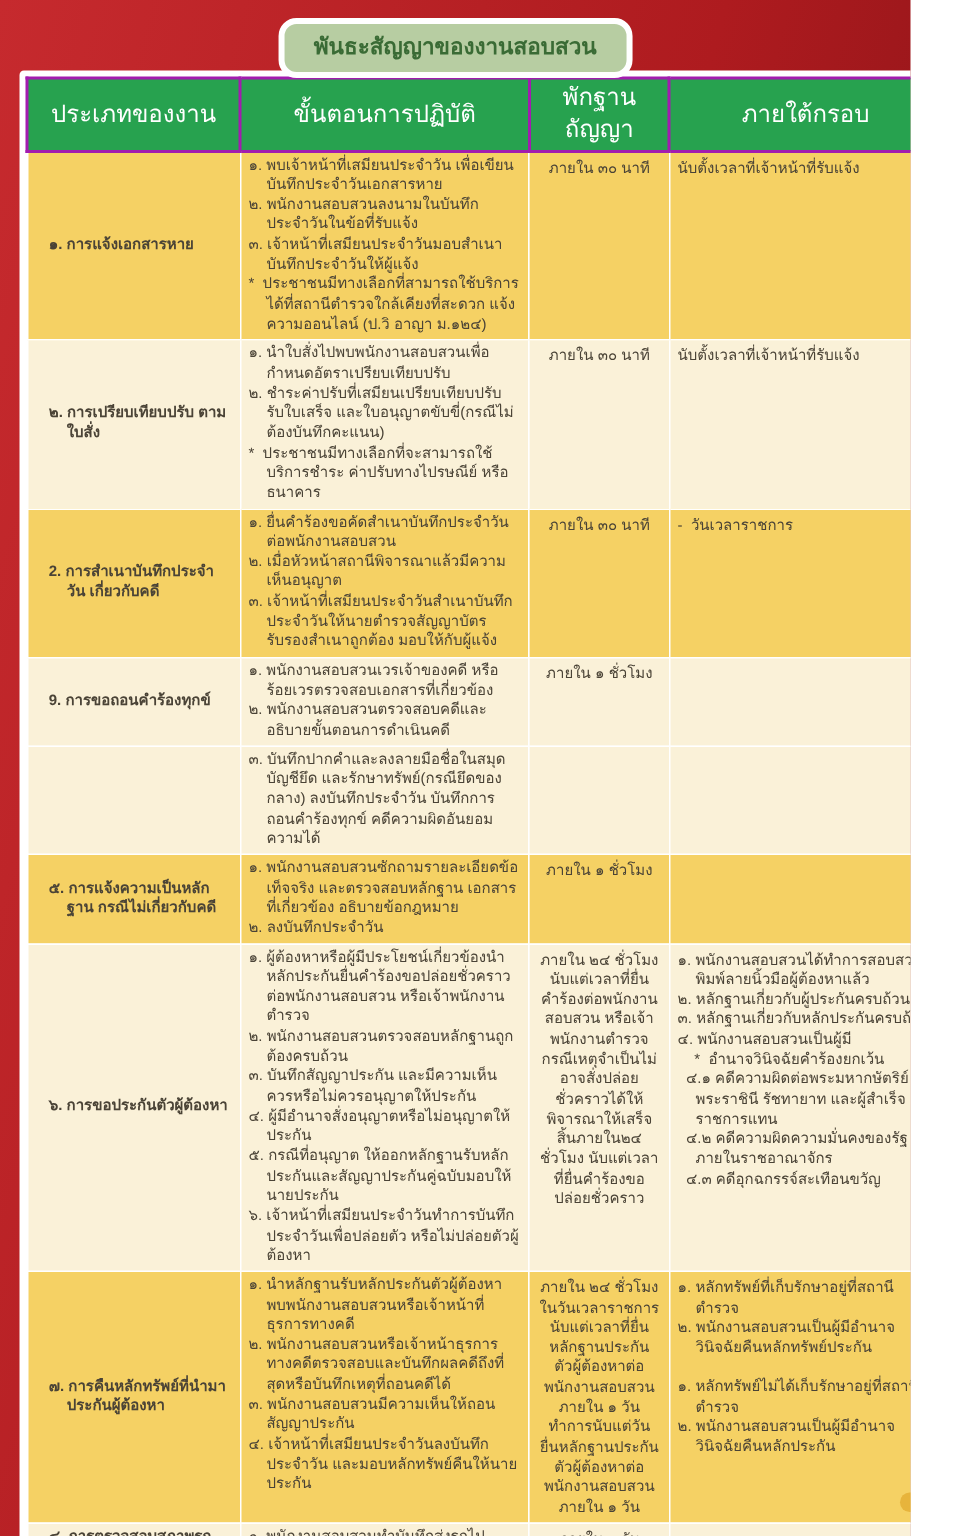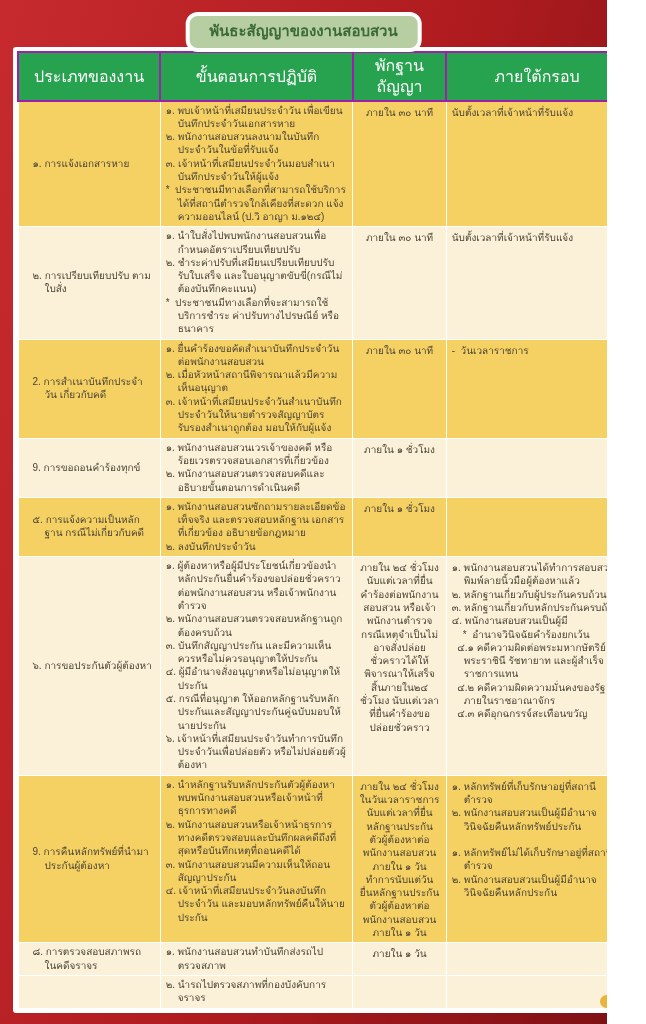--- a/index.html
+++ b/index.html
@@ -56,21 +56,21 @@
     text-align:center;
   }
   td{
     border:1px solid #ffffff;
     padding:2px 5px 3px 5px;
     vertical-align:top;
     overflow-wrap:break-word;
   }
   tr.shade-yellow td{background:var(--row-yellow);}
   tr.shade-cream td{background:var(--row-cream);}
-  td.c1{vertical-align:middle;padding-left:14px;}
+  td.c1{vertical-align:middle;padding-left:14px;font-weight:bold;}
   td.c3{text-align:center;padding-top:4px;margin-top:20px;}
   td.c3 .commit.long{text-align:center;}
   td.c4{padding-top:4px;}
   .line{
     padding-left:12px;text-indent:-12px;
     white-space:pre-wrap;
   }
   .gap{height:13px;}
   .corner-dot{
     position:absolute;right:-6px;top:995px;
@@ -158,20 +158,28 @@
             </td>
             <td class="c2">
               <div class="line">๑. พนักงานสอบสวนเวรเจ้าของคดี หรือร้อยเวรตรวจสอบเอกสารที่เกี่ยวข้อง</div>
               <div class="line">๒. พนักงานสอบสวนตรวจสอบคดีและอธิบายขั้นตอนการดำเนินคดี</div>
             </td>
             <td class="c3">
               <div class="commit">ภายใน ๑ ชั่วโมง</div>
             </td>
             <td class="c4"></td>
           </tr>
+          <tr class="shade-cream">
+            <td class="c1"></td>
+            <td class="c2">
+              <div class="line">๓. บันทึกปากคำและลงลายมือชื่อในสมุดบัญชียึด และรักษาทรัพย์(กรณียึดของกลาง) ลงบันทึกประจำวัน บันทึกการถอนคำร้องทุกข์ คดีความผิดอันยอมความได้</div>
+            </td>
+            <td class="c3"></td>
+            <td class="c4"></td>
+          </tr>
           <tr class="shade-yellow">
             <td class="c1">
               <div class="line">๕. การแจ้งความเป็นหลักฐาน กรณีไม่เกี่ยวกับคดี</div>
             </td>
             <td class="c2">
               <div class="line">๑. พนักงานสอบสวนซักถามรายละเอียดข้อเท็จจริง และตรวจสอบหลักฐาน เอกสารที่เกี่ยวข้อง อธิบายข้อกฎหมาย</div>
               <div class="line">๒. ลงบันทึกประจำวัน</div>
             </td>
             <td class="c3">
               <div class="commit">ภายใน ๑ ชั่วโมง</div>
@@ -199,21 +207,21 @@
               <div class="line">๓. หลักฐานเกี่ยวกับหลักประกันครบถ้วน</div>
               <div class="line">๔. พนักงานสอบสวนเป็นผู้มี</div>
               <div class="line">    *  อำนาจวินิจฉัยคำร้องยกเว้น</div>
               <div class="line">  ๔.๑ คดีความผิดต่อพระมหากษัตริย์ พระราชินี รัชทายาท และผู้สำเร็จราชการแทน</div>
               <div class="line">  ๔.๒ คดีความผิดความมั่นคงของรัฐภายในราชอาณาจักร</div>
               <div class="line">  ๔.๓ คดีอุกฉกรรจ์สะเทือนขวัญ</div>
             </td>
           </tr>
           <tr class="shade-yellow">
             <td class="c1">
-              <div class="line">9. การคืนหลักทรัพย์ที่นำมา ประกันผู้ต้องหา</div>
+              <div class="line">๗. การคืนหลักทรัพย์ที่นำมา ประกันผู้ต้องหา</div>
             </td>
             <td class="c2">
               <div class="line">๑. นำหลักฐานรับหลักประกันตัวผู้ต้องหาพบพนักงานสอบสวนหรือเจ้าหน้าที่ธุรการทางคดี</div>
               <div class="line">๒. พนักงานสอบสวนหรือเจ้าหน้าธุรการทางคดีตรวจสอบและบันทึกผลคดีถึงที่สุดหรือบันทึกเหตุที่ถอนคดีได้</div>
               <div class="line">๓. พนักงานสอบสวนมีความเห็นให้ถอนสัญญาประกัน</div>
               <div class="line">๔. เจ้าหน้าที่เสมียนประจำวันลงบันทึกประจำวัน และมอบหลักทรัพย์คืนให้นายประกัน</div>
             </td>
             <td class="c3">
               <div class="commit long">ภายใน ๒๔ ชั่วโมงในวันเวลาราชการนับแต่เวลาที่ยื่นหลักฐานประกันตัวผู้ต้องหาต่อพนักงานสอบสวนภายใน ๑ วันทำการนับแต่วัน ยื่นหลักฐานประกันตัวผู้ต้องหาต่อพนักงานสอบสวน ภายใน ๑ วัน</div>
             </td>

